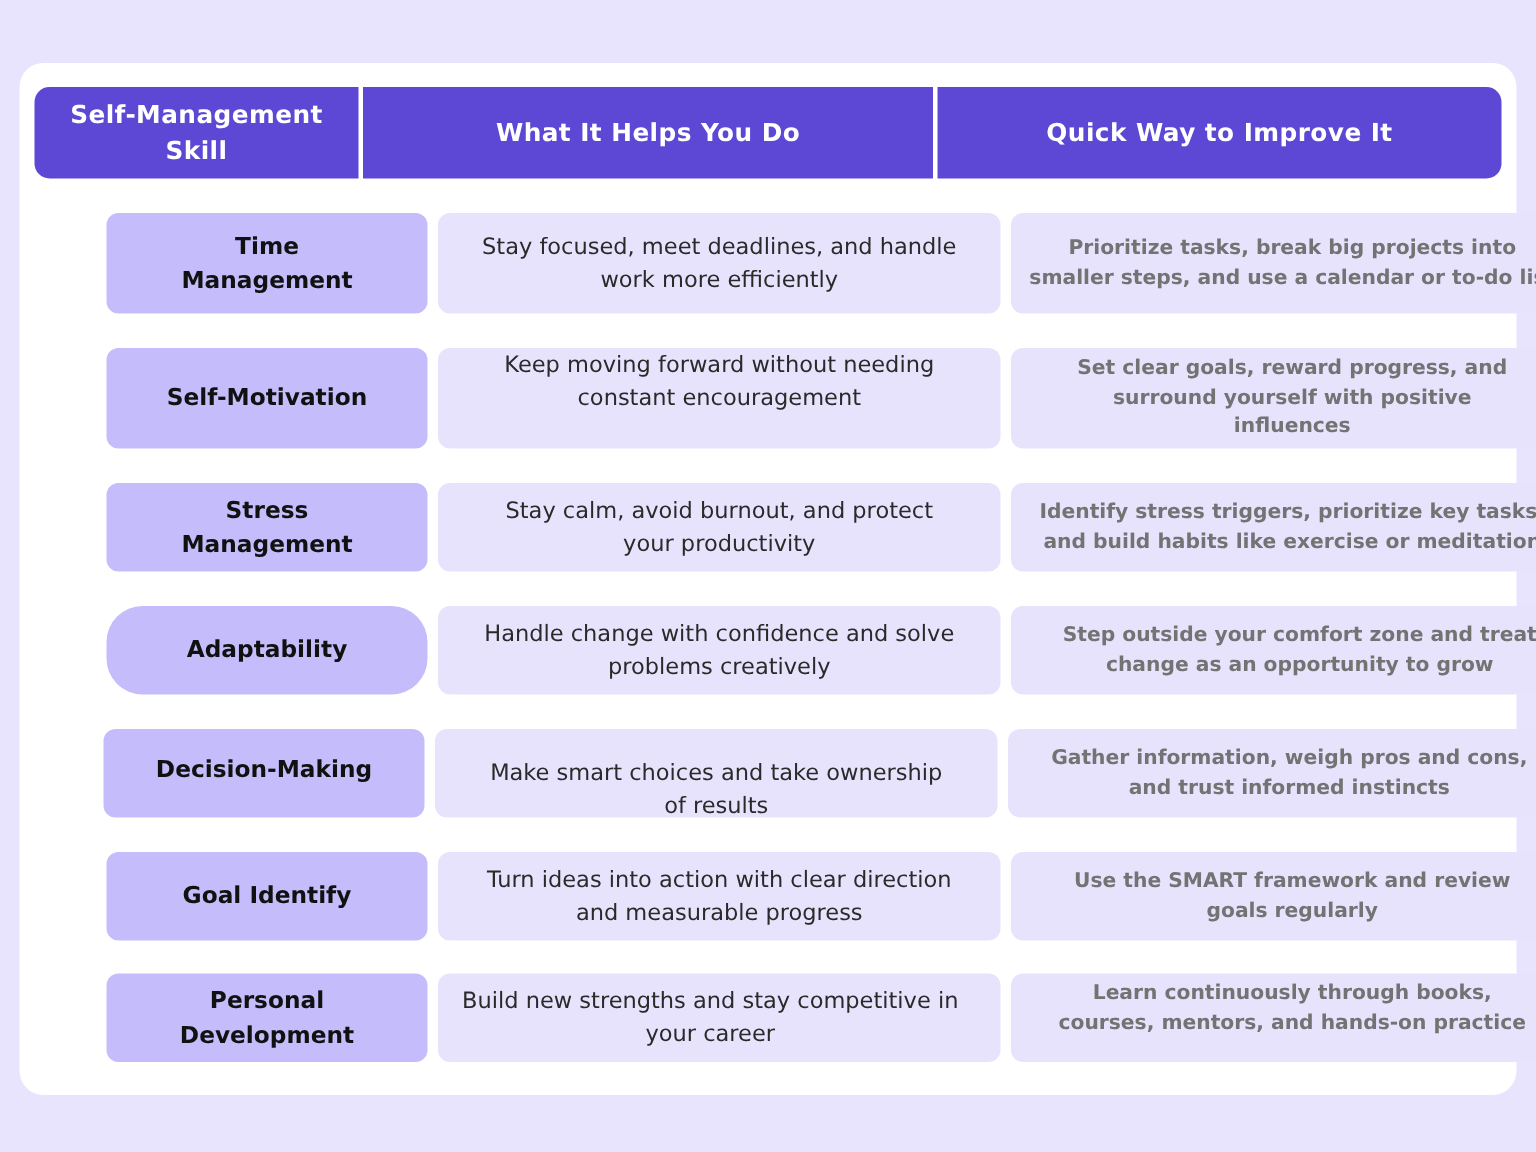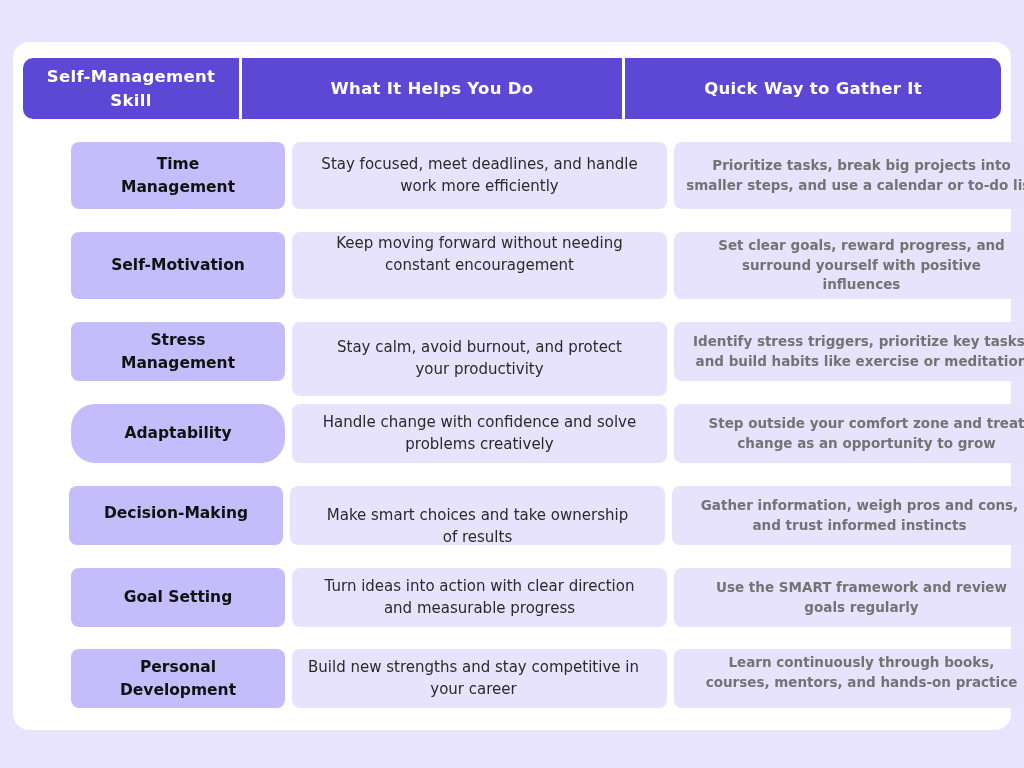--- a/index.html
+++ b/index.html
@@ -19,21 +19,21 @@
 
 <div class="card"></div>
 
 <div class="hdr h1">
     <span style="display:block;width:170px;">Self-Management Skill</span>
   </div>
 <div class="hdr h2">
     <span>What It Helps You Do</span>
   </div>
 <div class="hdr h3">
-    <span>Quick Way to Gather It</span>
+    <span>Quick Way to Improve It</span>
   </div>
 
 <div class="cell c1" style="top:142px;height:67px;">
     <span style="display:block;width:120px;">Time Management</span>
   </div>
 <div class="cell c2" style="top:142px;height:67px;">
     <span>Stay focused, meet deadlines, and handle work more efficiently</span>
   </div>
 <div class="cell c3" style="top:142px;height:67px;">
     <span>Prioritize tasks, break big projects into smaller steps, and use a calendar or to-do list</span>
@@ -45,21 +45,21 @@
 <div class="cell c2" style="top:232px;height:67px;padding-bottom:22px;">
     <span>Keep moving forward without needing constant encouragement</span>
   </div>
 <div class="cell c3" style="top:232px;height:67px;padding-left:30px;padding-right:30px;">
     <span>Set clear goals, reward progress, and surround yourself with positive influences</span>
   </div>
 
 <div class="cell c1" style="top:322px;height:59px;">
     <span style="display:block;width:120px;">Stress Management</span>
   </div>
-<div class="cell c2" style="top:322px;height:74px;padding-left:30px;padding-right:30px;">
+<div class="cell c2" style="top:322px;height:59px;padding-left:30px;padding-right:30px;">
     <span>Stay calm, avoid burnout, and protect your productivity</span>
   </div>
 <div class="cell c3" style="top:322px;height:59px;">
     <span>Identify stress triggers, prioritize key tasks, and build habits like exercise or meditation</span>
   </div>
 
 <div class="cell c1" style="top:404px;height:59px;border-radius:24px;">
     <span>Adaptability</span>
   </div>
 <div class="cell c2" style="top:404px;height:59px;padding-left:30px;padding-right:30px;">
@@ -73,21 +73,21 @@
     <span>Decision-Making</span>
   </div>
 <div class="cell c2" style="top:486px;height:59px;left:242px;padding-top:22px;padding-left:30px;padding-right:30px;">
     <span>Make smart choices and take ownership of results</span>
   </div>
 <div class="cell c3" style="top:486px;height:59px;left:624px;padding-left:20px;padding-right:20px;align-items:center;">
     <span>Gather information, weigh pros and cons, and trust informed instincts</span>
   </div>
 
 <div class="cell c1" style="top:568px;height:59px;">
-    <span>Goal Setting</span>
+    <span>Goal Identify</span>
   </div>
 <div class="cell c2" style="top:568px;height:59px;padding-left:20px;padding-right:20px;">
     <span>Turn ideas into action with clear direction and measurable progress</span>
   </div>
 <div class="cell c3" style="top:568px;height:59px;padding-left:30px;padding-right:30px;">
     <span>Use the SMART framework and review goals regularly</span>
   </div>
 
 <div class="cell c1" style="top:649px;height:59px;">
     <span style="display:block;width:130px;">Personal Development</span>

